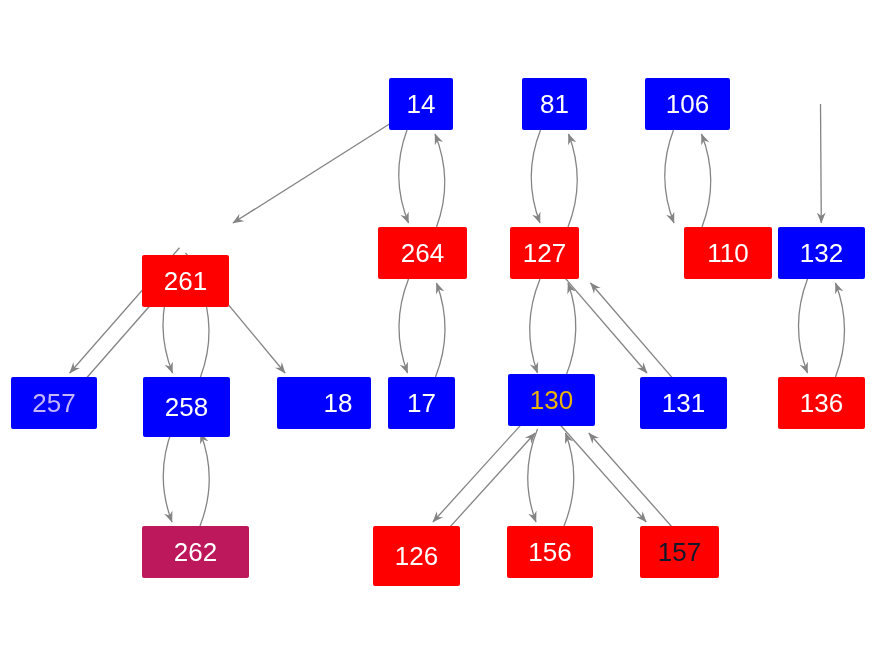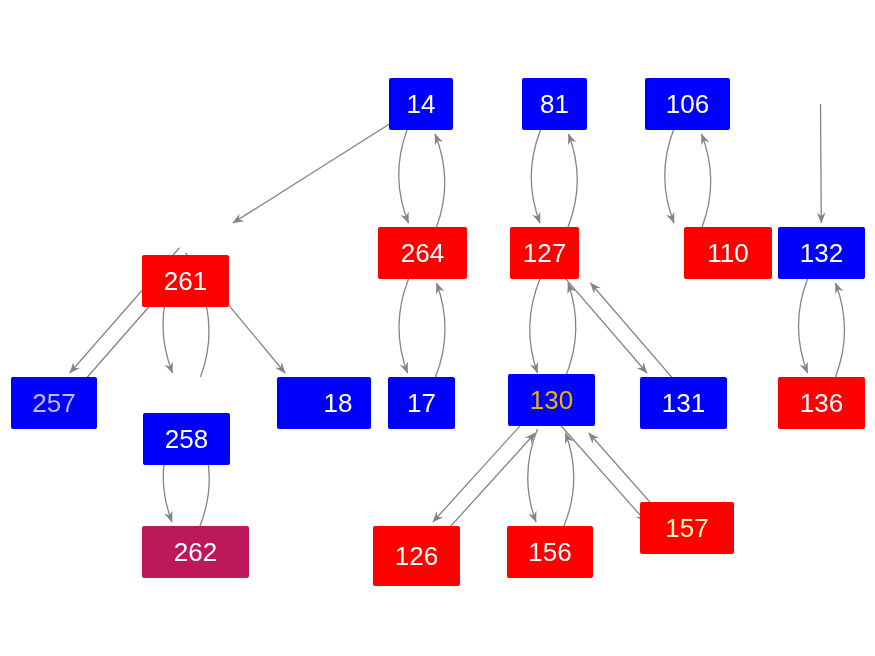--- a/index.html
+++ b/index.html
@@ -105,21 +105,21 @@
       </div>
       <div class="node" style="left: 644px; top: 227px; width: 88px; height: 52px; background: rgb(255, 0, 0); color: rgb(255, 255, 255); margin-left: 40px;">
         <span>110</span>
       </div>
       <div class="node" style="left: 778px; top: 227px; width: 87px; height: 52px; background: rgb(0, 0, 255); color: rgb(255, 255, 255);">
         <span>132</span>
       </div>
       <div class="node" style="left: 11px; top: 377px; width: 86px; height: 52px; background: rgb(0, 0, 255); color: #c4b5fd;">
         <span>257</span>
       </div>
-      <div class="node" style="left: 143px; top: 377px; width: 87px; height: 52px; background: rgb(0, 0, 255); color: rgb(255, 255, 255); margin-top: 36px;">
+      <div class="node" style="left: 143px; top: 377px; width: 87px; height: 60px; background: rgb(0, 0, 255); color: rgb(255, 255, 255);">
         <span>258</span>
       </div>
       <div class="node" style="left: 277px; top: 377px; width: 66px; height: 52px; background: rgb(0, 0, 255); color: rgb(255, 255, 255); padding-left: 28px;">
         <span>18</span>
       </div>
       <div class="node" style="left: 388px; top: 377px; width: 67px; height: 52px; background: rgb(0, 0, 255); color: rgb(255, 255, 255);">
         <span>17</span>
       </div>
       <div class="node" style="left: 508px; top: 374px; width: 87px; height: 52px; background: rgb(0, 0, 255); color: #eab308;">
         <span>130</span>
@@ -132,17 +132,17 @@
       </div>
       <div class="node" style="left: 142px; top: 526px; width: 107px; height: 52px; background: #be185d; color: rgb(255, 255, 255);">
         <span>262</span>
       </div>
       <div class="node" style="left: 373px; top: 526px; width: 87px; height: 60px; background: rgb(255, 0, 0); color: rgb(255, 255, 255);">
         <span>126</span>
       </div>
       <div class="node" style="left: 507px; top: 526px; width: 86px; height: 52px; background: rgb(255, 0, 0); color: rgb(255, 255, 255);">
         <span>156</span>
       </div>
-      <div class="node" style="left: 640px; top: 502px; width: 94px; height: 52px; background: rgb(255, 0, 0); color: #fef9c3;">
+      <div class="node" style="left: 640px; top: 526px; width: 79px; height: 52px; background: rgb(255, 0, 0); color: #0f172a;">
         <span>157</span>
       </div>
     </div>
 </div>
 
 </body></html>

